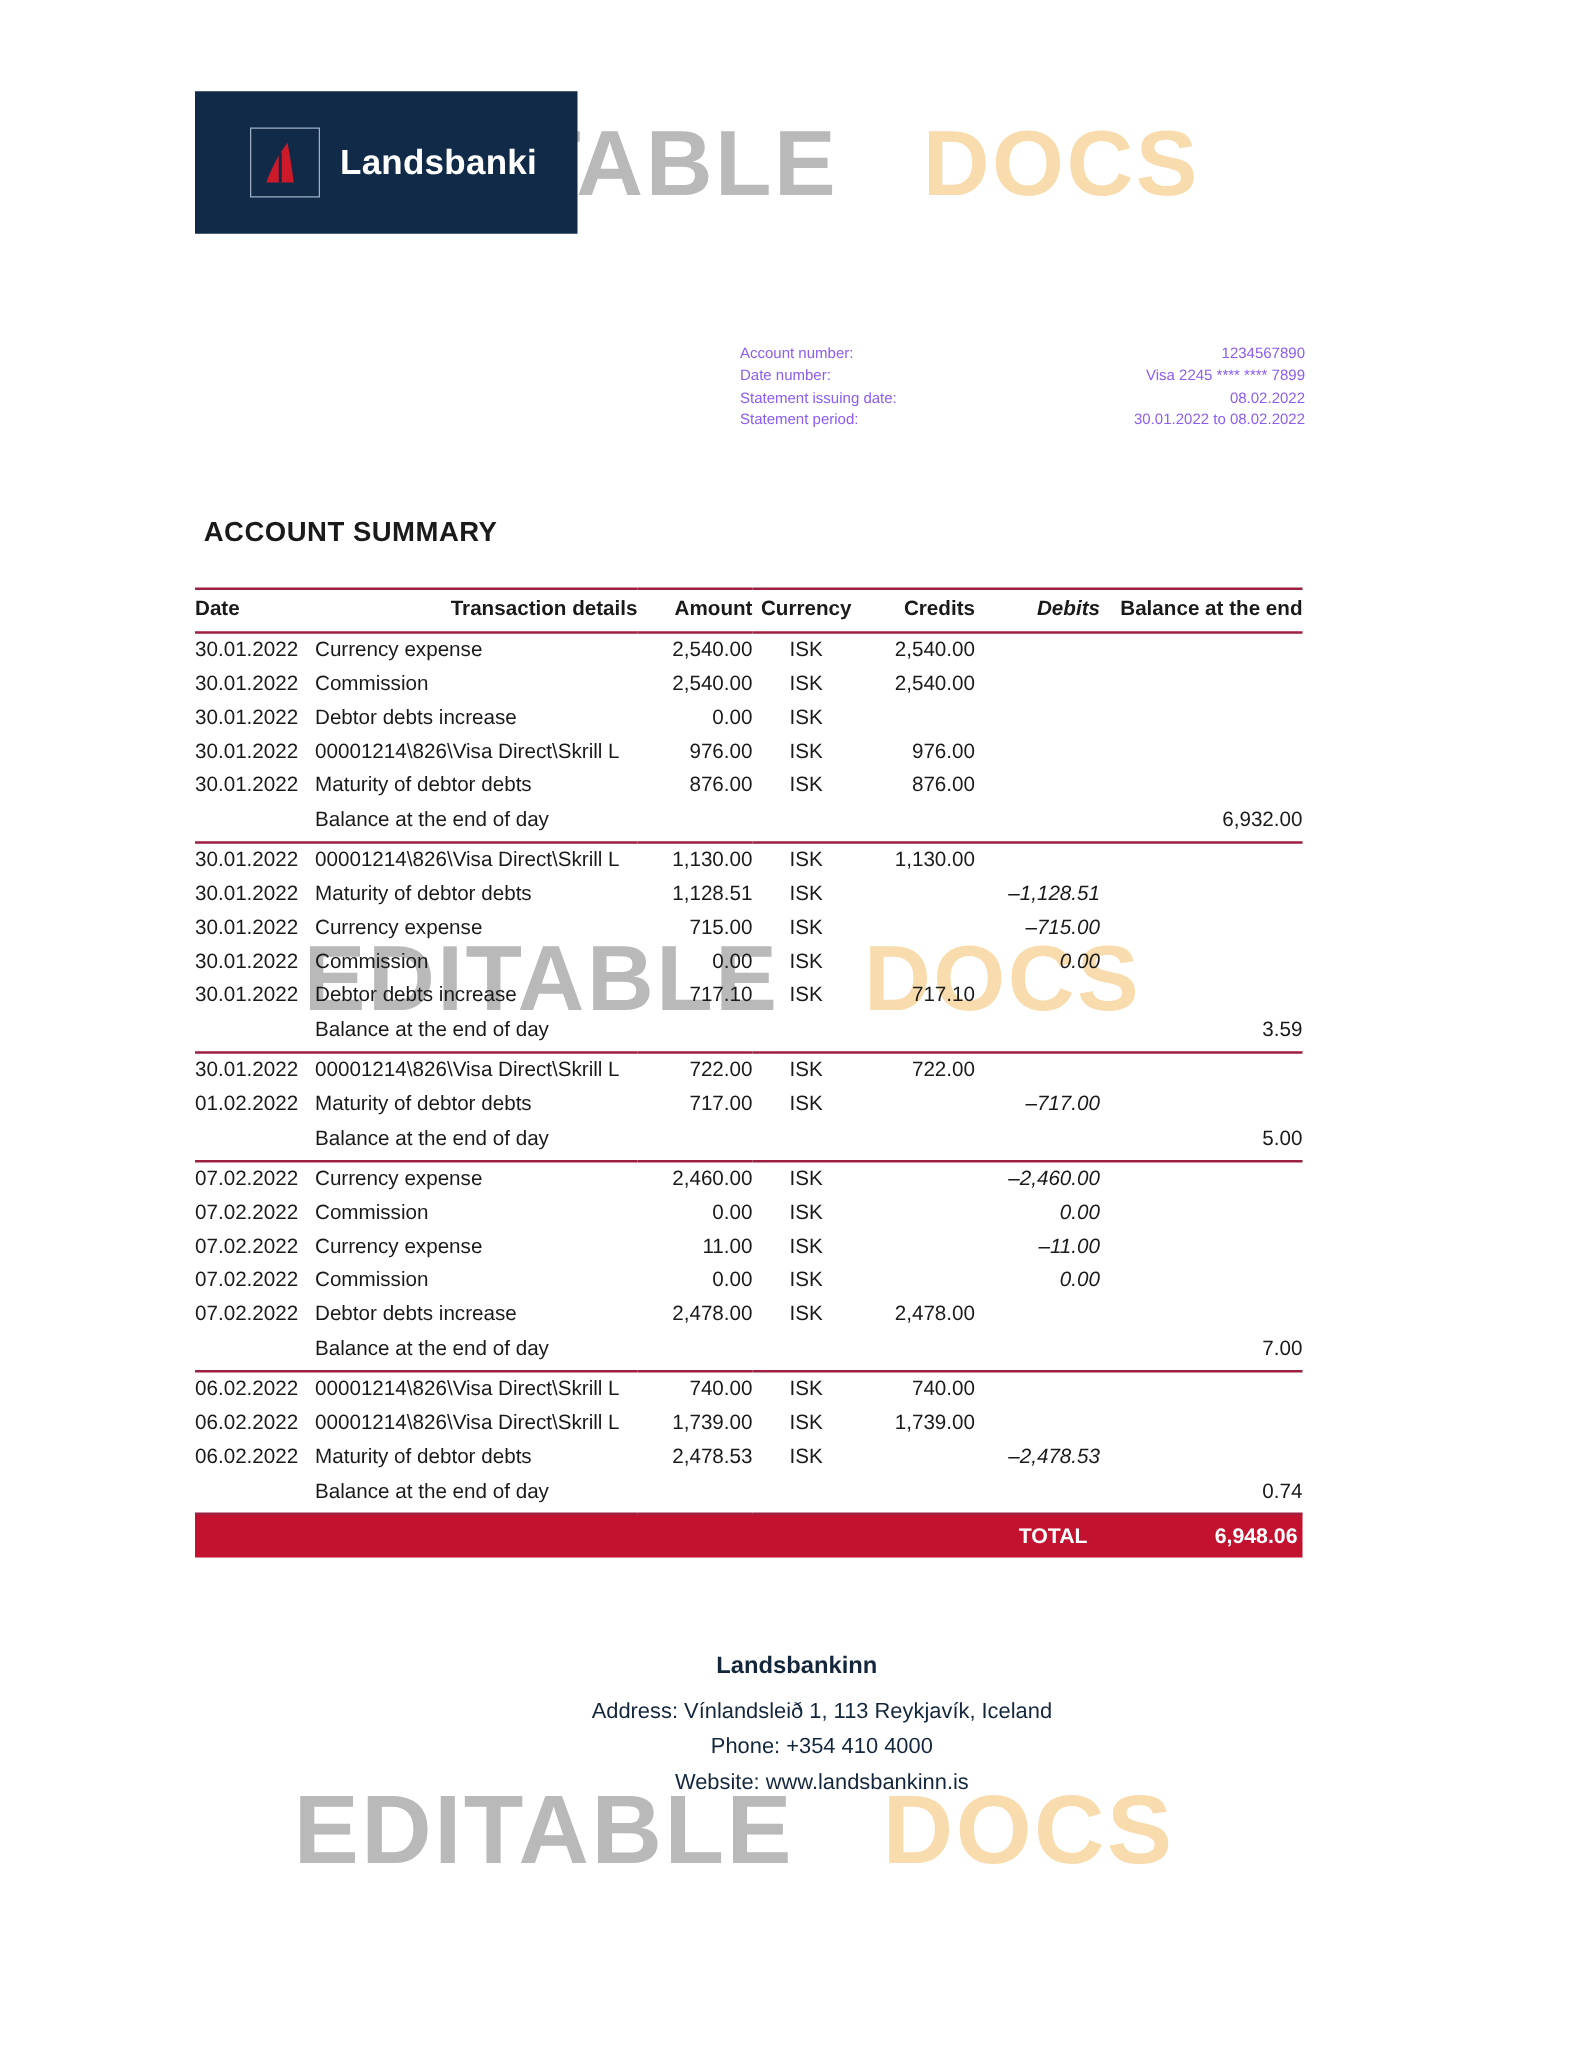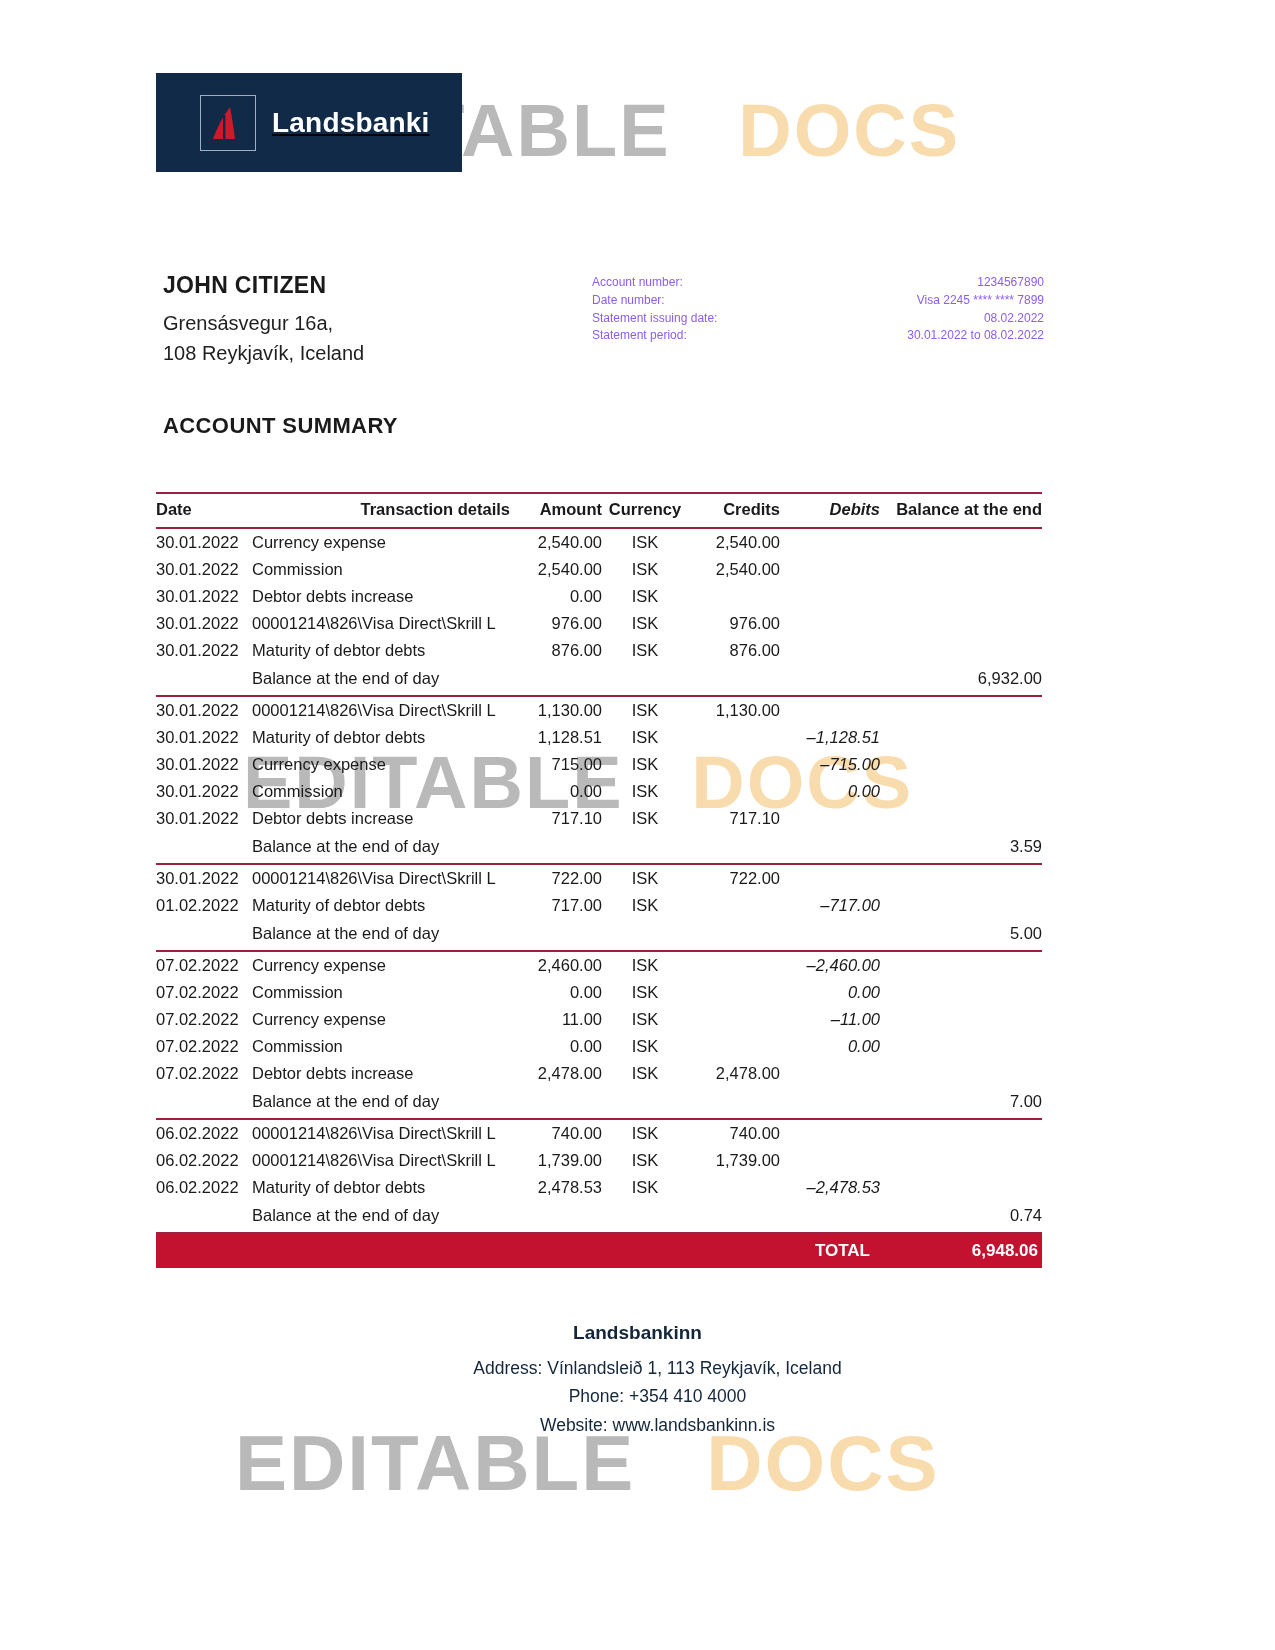--- a/index.html
+++ b/index.html
@@ -48,28 +48,27 @@
     top: 1418px;
     font-size: 78px;
   }
 
   
   .logo-box {
     position: absolute;
     left: 156px;
     top: 73px;
     width: 306px;
-    height: 99px;
+    height: 114px;
     background: #102a48;
     display: flex;
     align-items: center;
     padding-left: 44px;
     box-sizing: border-box;
     z-index: 5;
-    text-decoration: underline;
   }
   .logo-mark {
     width: 56px;
     height: 56px;
     border: 1.5px solid #9fb0c4;
     display: flex;
     align-items: center;
     justify-content: center;
     box-sizing: border-box;
     flex: none;
@@ -134,21 +133,20 @@
     z-index: 4;
   }
 
   
   .table-wrap {
     position: absolute;
     left: 156px;
     top: 470px;
     width: 886px;
     z-index: 4;
-    margin-top: 22px;
   }
   table.stmt {
     width: 100%;
     border-collapse: collapse;
     font-size: 16.5px;
     color: #1a1a1a;
   }
   table.stmt th {
     font-weight: bold;
     font-size: 16.5px;
@@ -226,25 +224,20 @@
     <span class="logo-mark">
       <svg width="40" height="40" viewBox="0 0 40 40">
         <path d="M22 4 C14 14, 8 28, 5 36 L16 36 L16 14 Z" fill="#cc1a2b"></path>
         <path d="M22 4 C24 14, 26 28, 27 36 L16 36 L16 14 Z" fill="#cc1a2b"></path>
         <rect x="15" y="12" width="2.4" height="24" fill="#102a48"></rect>
       </svg>
     </span>
     <span class="logo-text">Landsbanki</span>
   </div>
 
-  <div class="cust">
-    <div class="cust-name">JOHN CITIZEN</div>
-    <div class="cust-line">Grensásvegur 16a,</div>
-    <div class="cust-line">108 Reykjavík, Iceland</div>
-  </div>
 
   <div class="acct">
     <div class="acct-row">
       <span class="acct-label">Account number:</span>
       <span class="acct-value">1234567890</span>
     </div>
     <div class="acct-row">
       <span class="acct-label">Date number:</span>
       <span class="acct-value">Visa 2245 **** **** 7899</span>
     </div>

